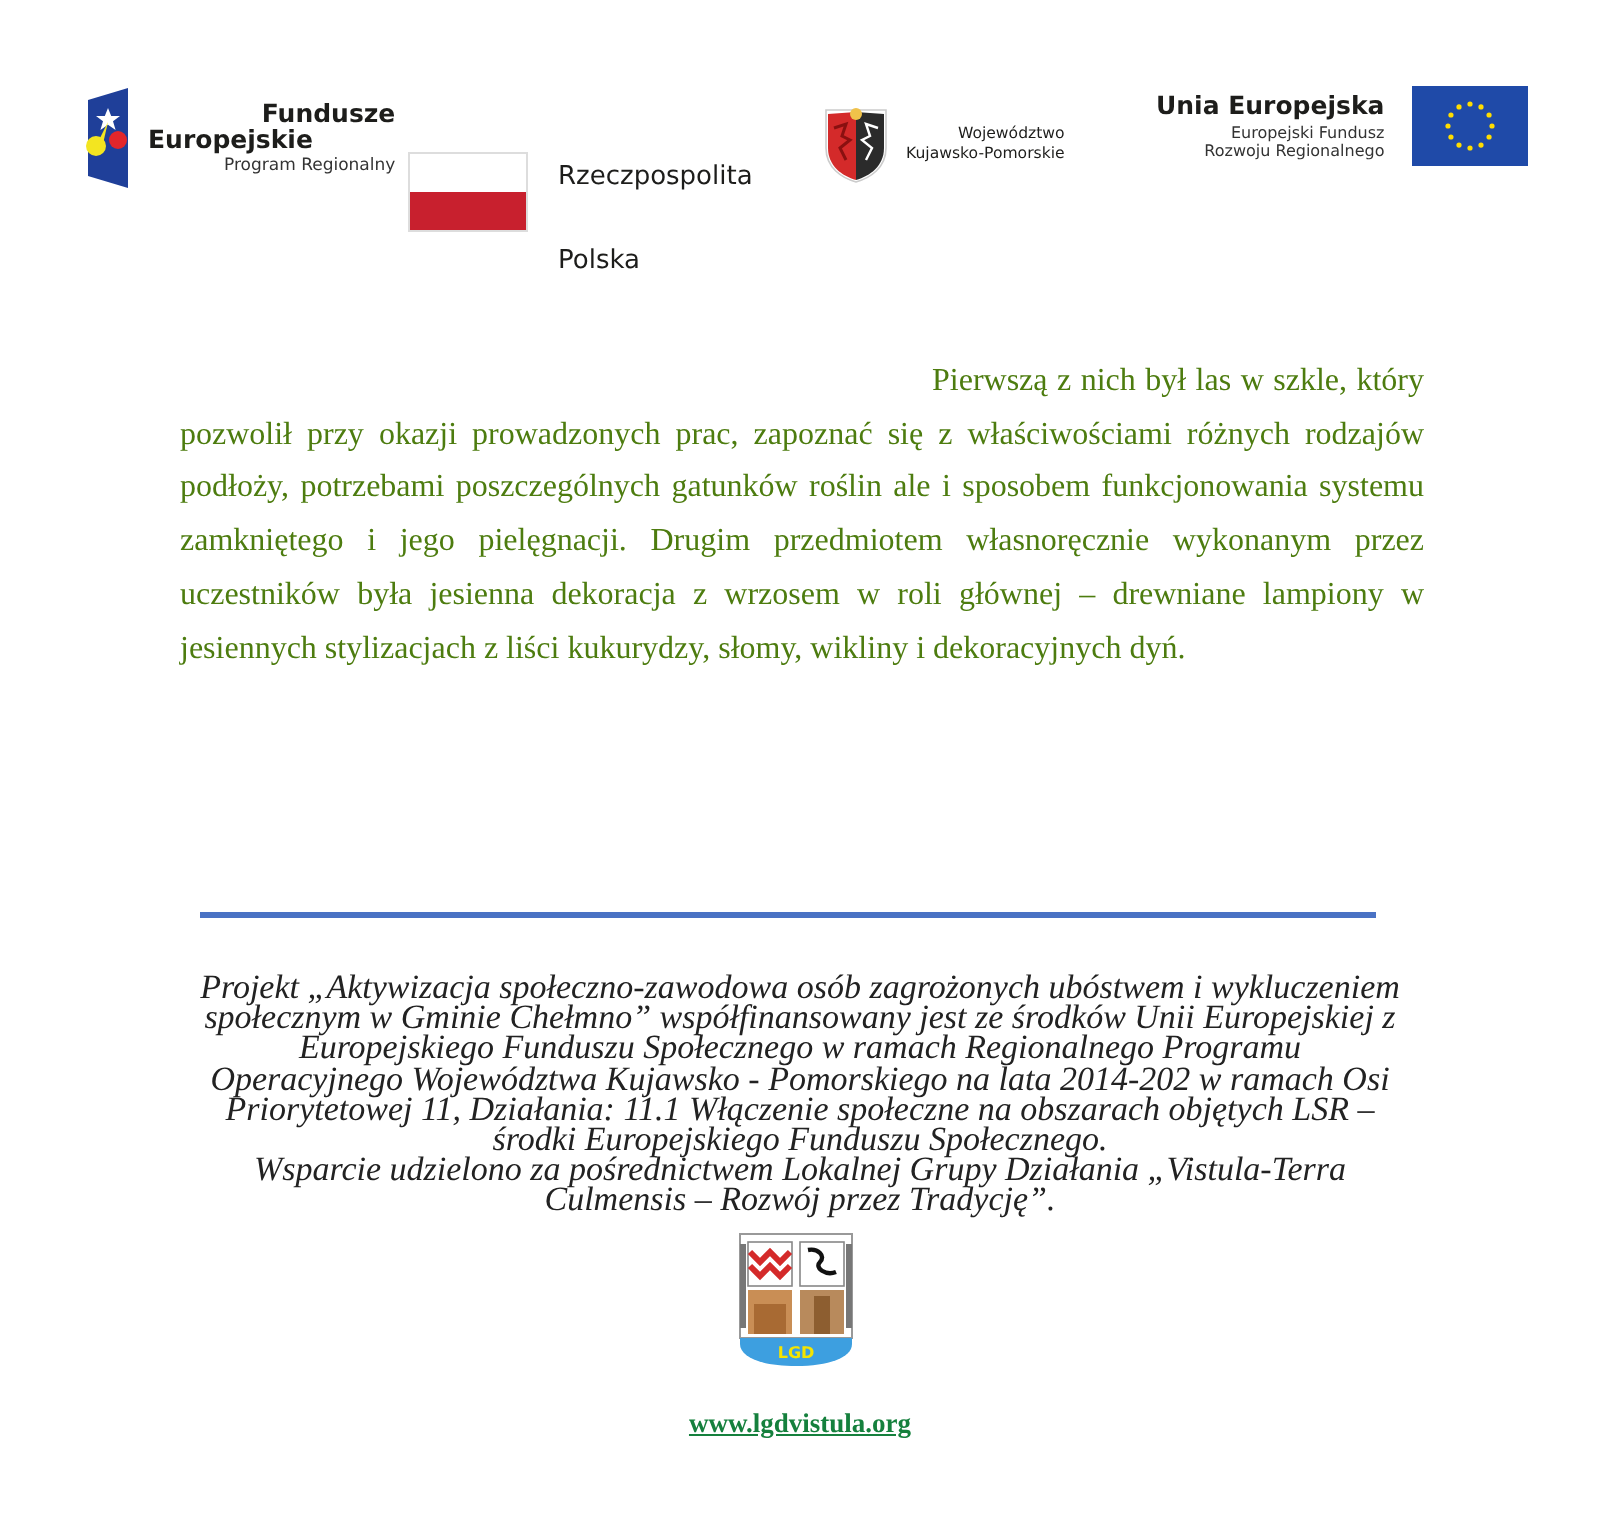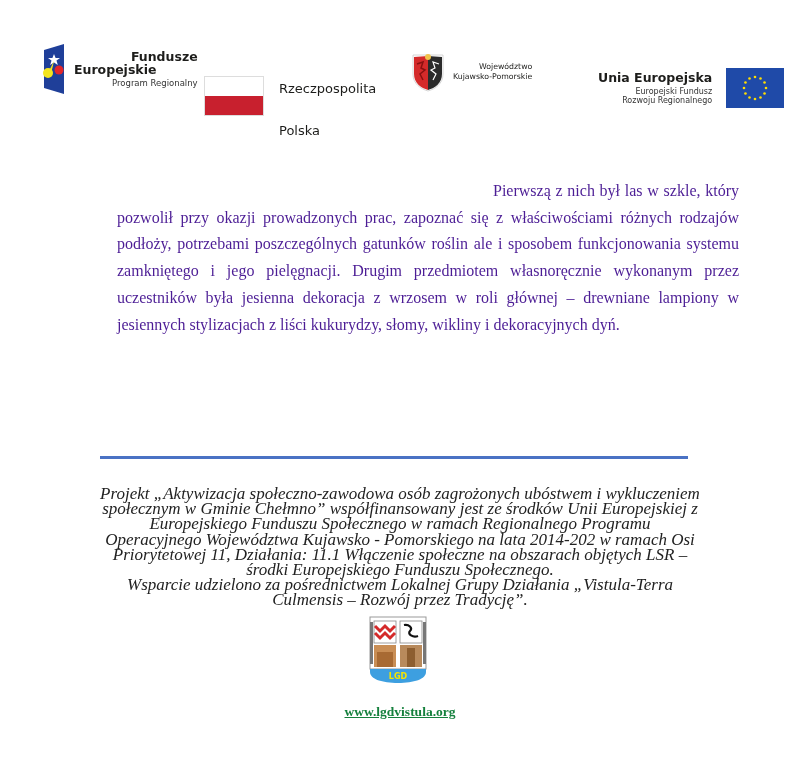--- a/index.html
+++ b/index.html
@@ -49,38 +49,37 @@
     .rp-flag .r { flex: 1; background: #c8202e; }
     .rp-text { margin-left: 15px; line-height: 1.05; }
     .rp-t { font-size: 13px; font-weight: 500; display: block; margin-top: 28px; }
     
     .logo-kp { left: 411px; top: 10px; }
     .kp-mark { width: 34px; height: 40px; display: block; }
     .kp-text { margin-left: 8px; line-height: 1.25; text-align: right; }
     .kp-t1 { font-size: 7.8px; display: block; }
     .kp-t2 { font-size: 7.8px; display: block; }
     
-    .logo-ue { left: 578px; top: 26px; margin-left: 20px; }
+    .logo-ue { left: 578px; top: 1px; }
     .ue-text { text-align: right; line-height: 1.15; }
     .ue-t1 { font-size: 12.5px; font-weight: bold; display: block; margin-bottom: 2px; }
     .ue-t2 { font-size: 8px; display: block; color: #333; }
     .ue-t3 { font-size: 8px; display: block; color: #333; }
     .eu-flag { width: 58px; height: 40px; margin-left: 14px; display: block; }
 
     
     .article {
       position: absolute;
       left: 90px;
       top: 178px;
       width: 622px;
       font-size: 16px;
       line-height: 26.7px;
       text-align: justify;
-      color: #4c1d95;
-      margin-left: 27px;
+      color: #4d7c0f;
     }
     .article p { margin: 0; }
     .indent-first { text-indent: 376px; }
 
     .rule {
       position: absolute;
       left: 100px;
       top: 456px;
       width: 588px;
       height: 3px;

